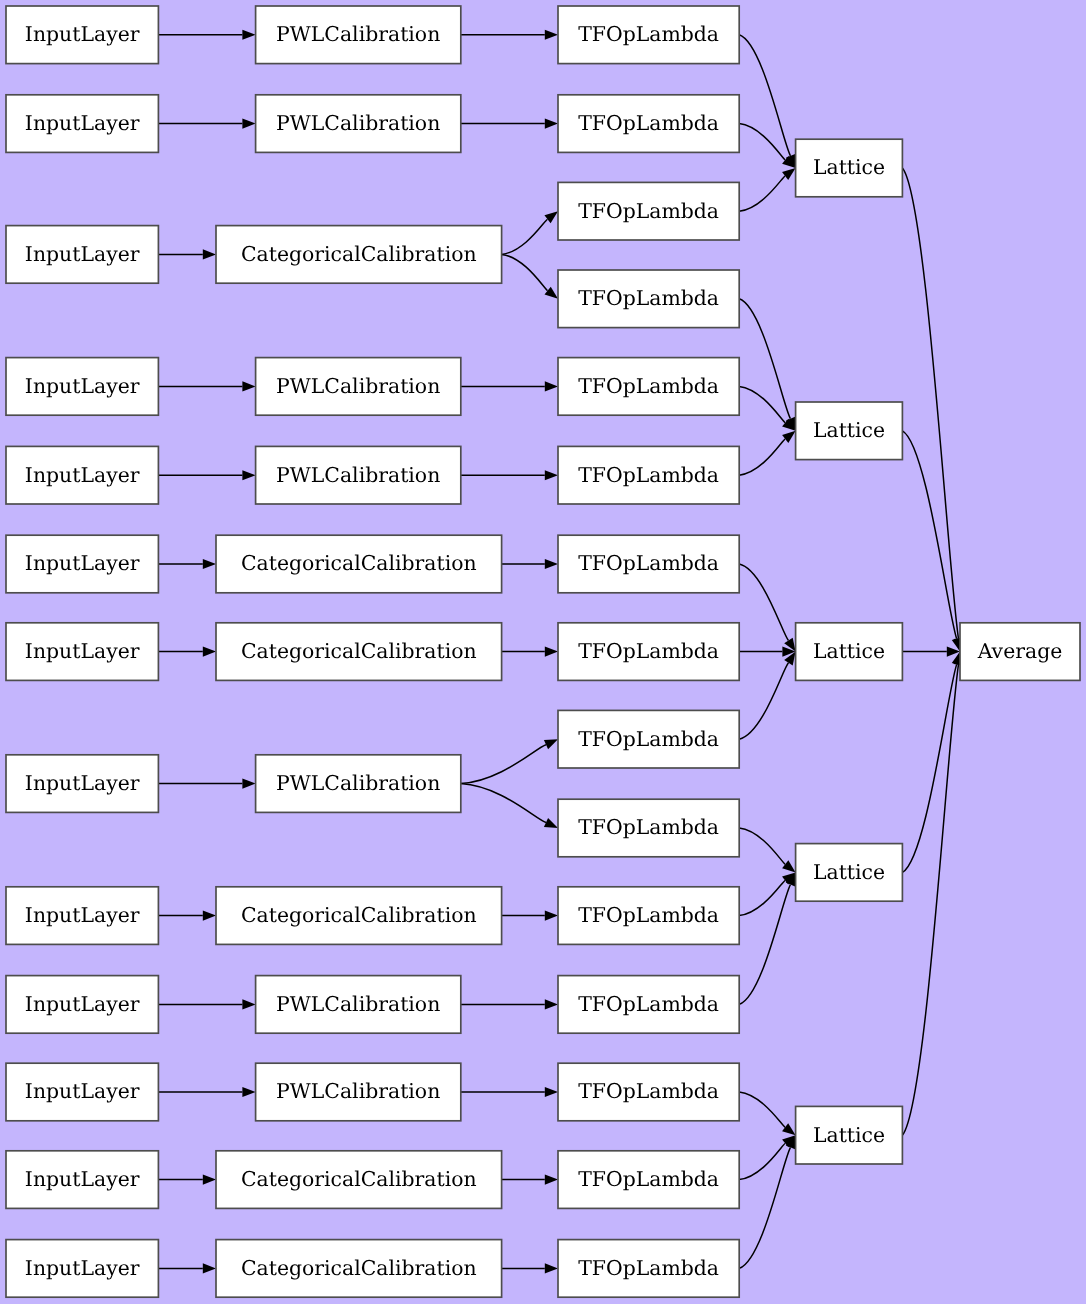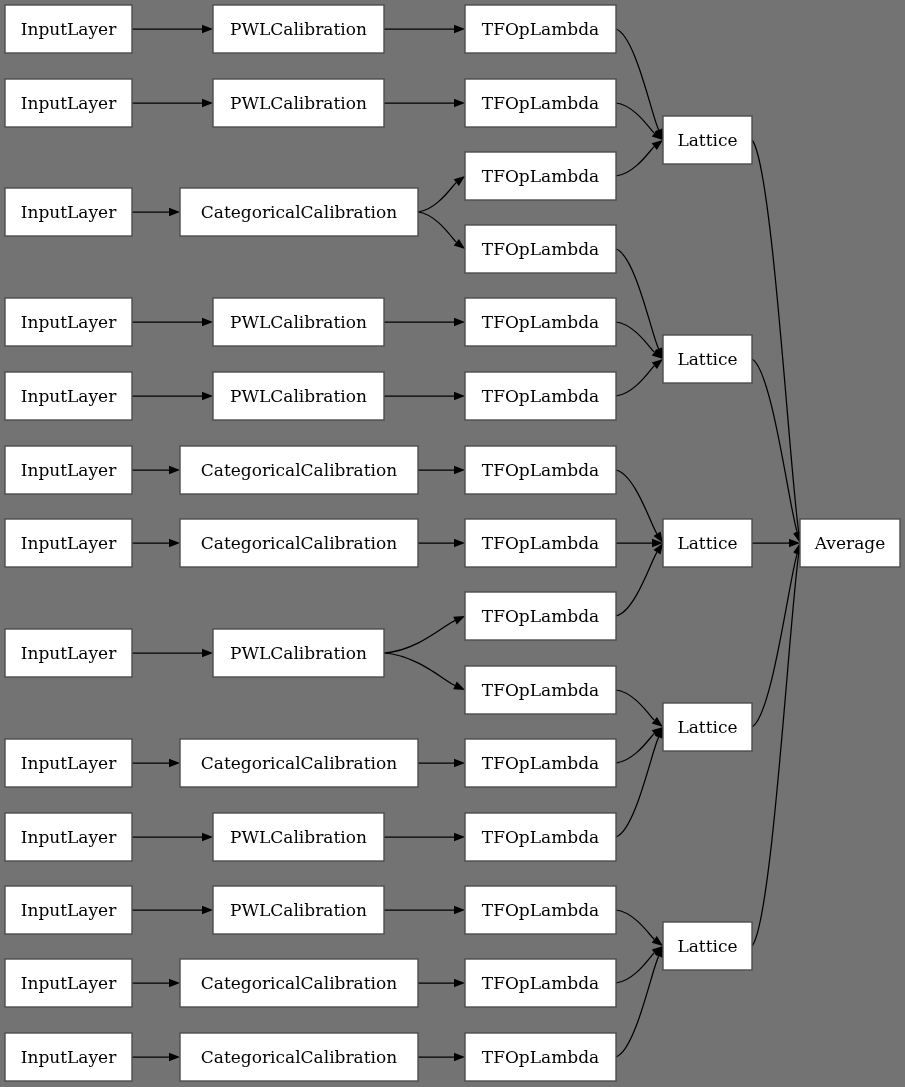--- a/index.html
+++ b/index.html
@@ -4,21 +4,21 @@
 <style>
   html, body {
     margin: 0;
     padding: 0;
     background: #ffffff;
   }
   #graph-root {
     position: relative;
     width: 905px;
     height: 1087px;
-    background: #737373;
+    background: #c4b5fd;
     font-family: "DejaVu Serif", "Liberation Serif", serif;
     overflow: hidden;
   }
   #graph-svg {
     position: absolute;
     top: 0; left: 0;
     width: 905px;
     height: 1087px;
     display: block;
   }

